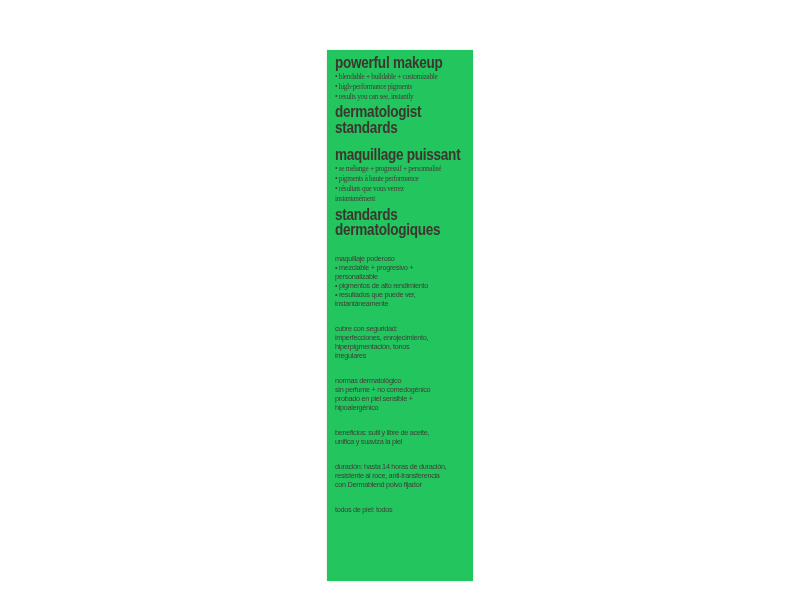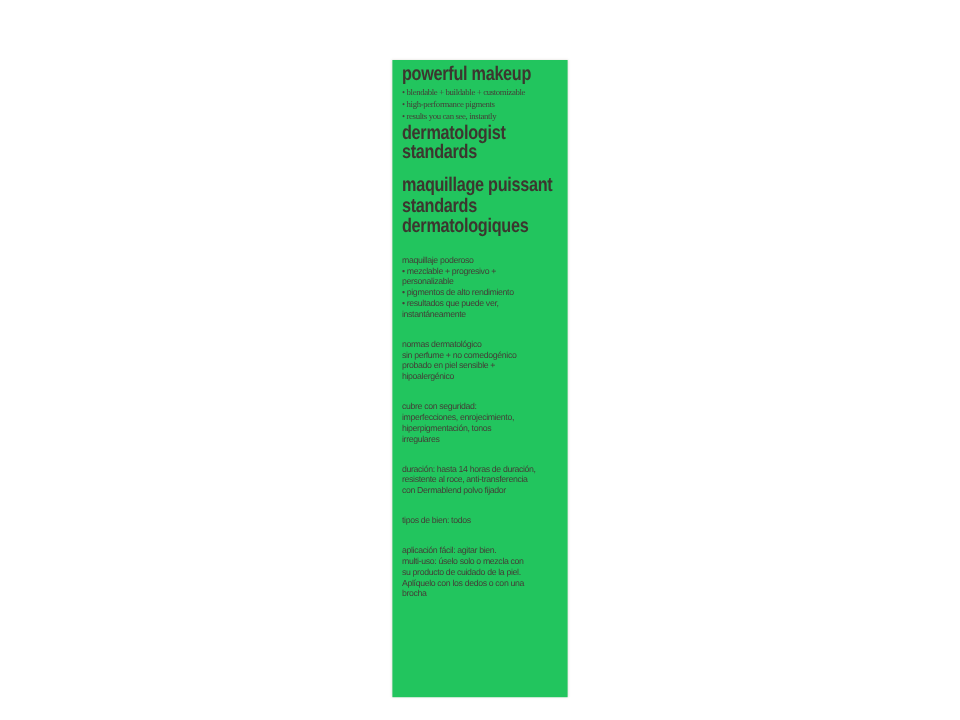--- a/index.html
+++ b/index.html
@@ -68,44 +68,45 @@
       <h2 class="h-big">powerful makeup</h2>
       <p class="small mt1">• blendable + buildable + customizable
 • high-performance pigments
 • results you can see, instantly</p>
       <h2 class="h-big mt2">dermatologist
 standards</h2>
     </section>
 
     <section>
       <h2 class="h-big mt11">maquillage puissant</h2>
+      <p class="small mt1">• se mélange + progressif + personnalisé
+• pigments à haute performance
+• résultats que vous verrez
+instantanément</p>
       <h2 class="h-big mt2">standards
 dermatologiques</h2>
     </section>
 
     <section class="es-block">
       <p class="es">maquillaje poderoso
 • mezclable + progresivo +
 personalizable
 • pigmentos de alto rendimiento
 • resultados que puede ver,
 instantáneamente</p>
+      <p class="es">cubre con seguridad:
+imperfecciones, enrojecimiento,
+hiperpigmentación, tonos
+irregulares</p>
       <p class="es">normas dermatológico
 sin perfume + no comedogénico
 probado en piel sensible +
 hipoalergénico</p>
-      <p class="es">cubre con seguridad:
-imperfecciones, enrojecimiento,
-hiperpigmentación, tonos
-irregulares</p>
+      <p class="es">beneficios: sutil y libre de aceite,
+unifica y suaviza la piel</p>
       <p class="es">duración: hasta 14 horas de duración,
 resistente al roce, anti-transferencia
 con Dermablend polvo fijador</p>
-      <p class="es">tipos de bien: todos</p>
-      <p class="es">aplicación fácil: agitar bien.
-multi-uso: úselo solo o mezcla con
-su producto de cuidado de la piel.
-Aplíquelo con los dedos o con una
-brocha</p>
+      <p class="es">todos de piel: todos</p>
     </section>
 
   </div>
 </div>
 
 </body></html>

